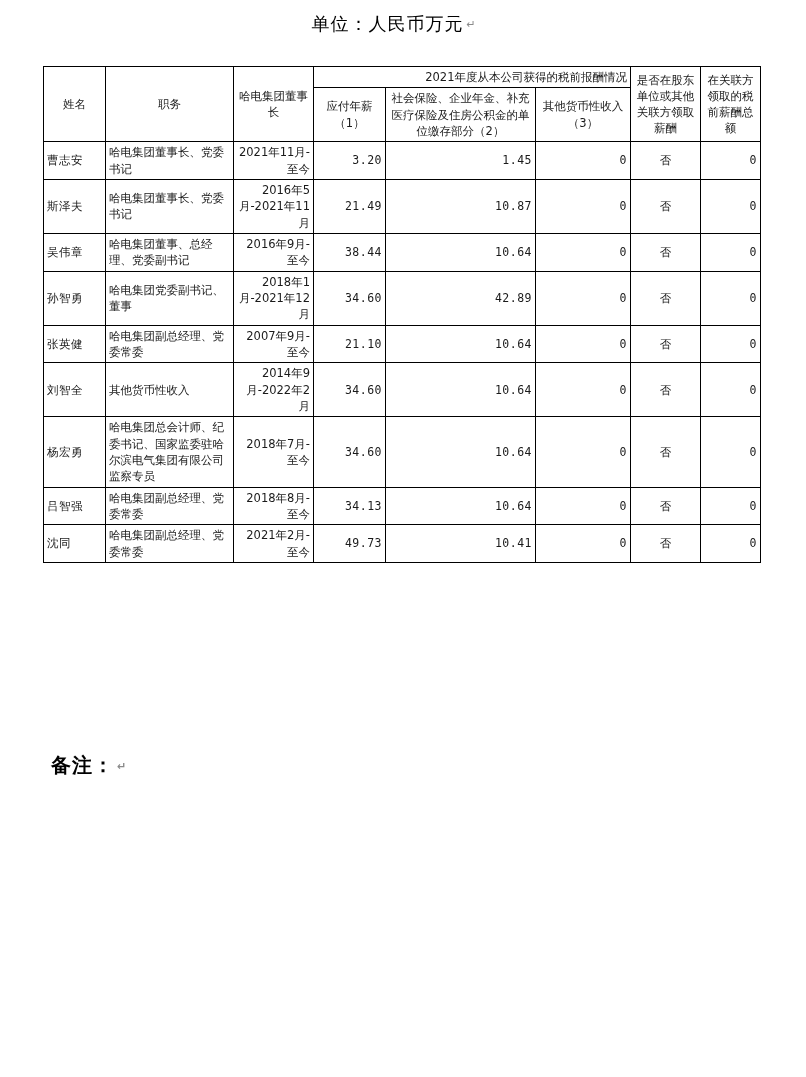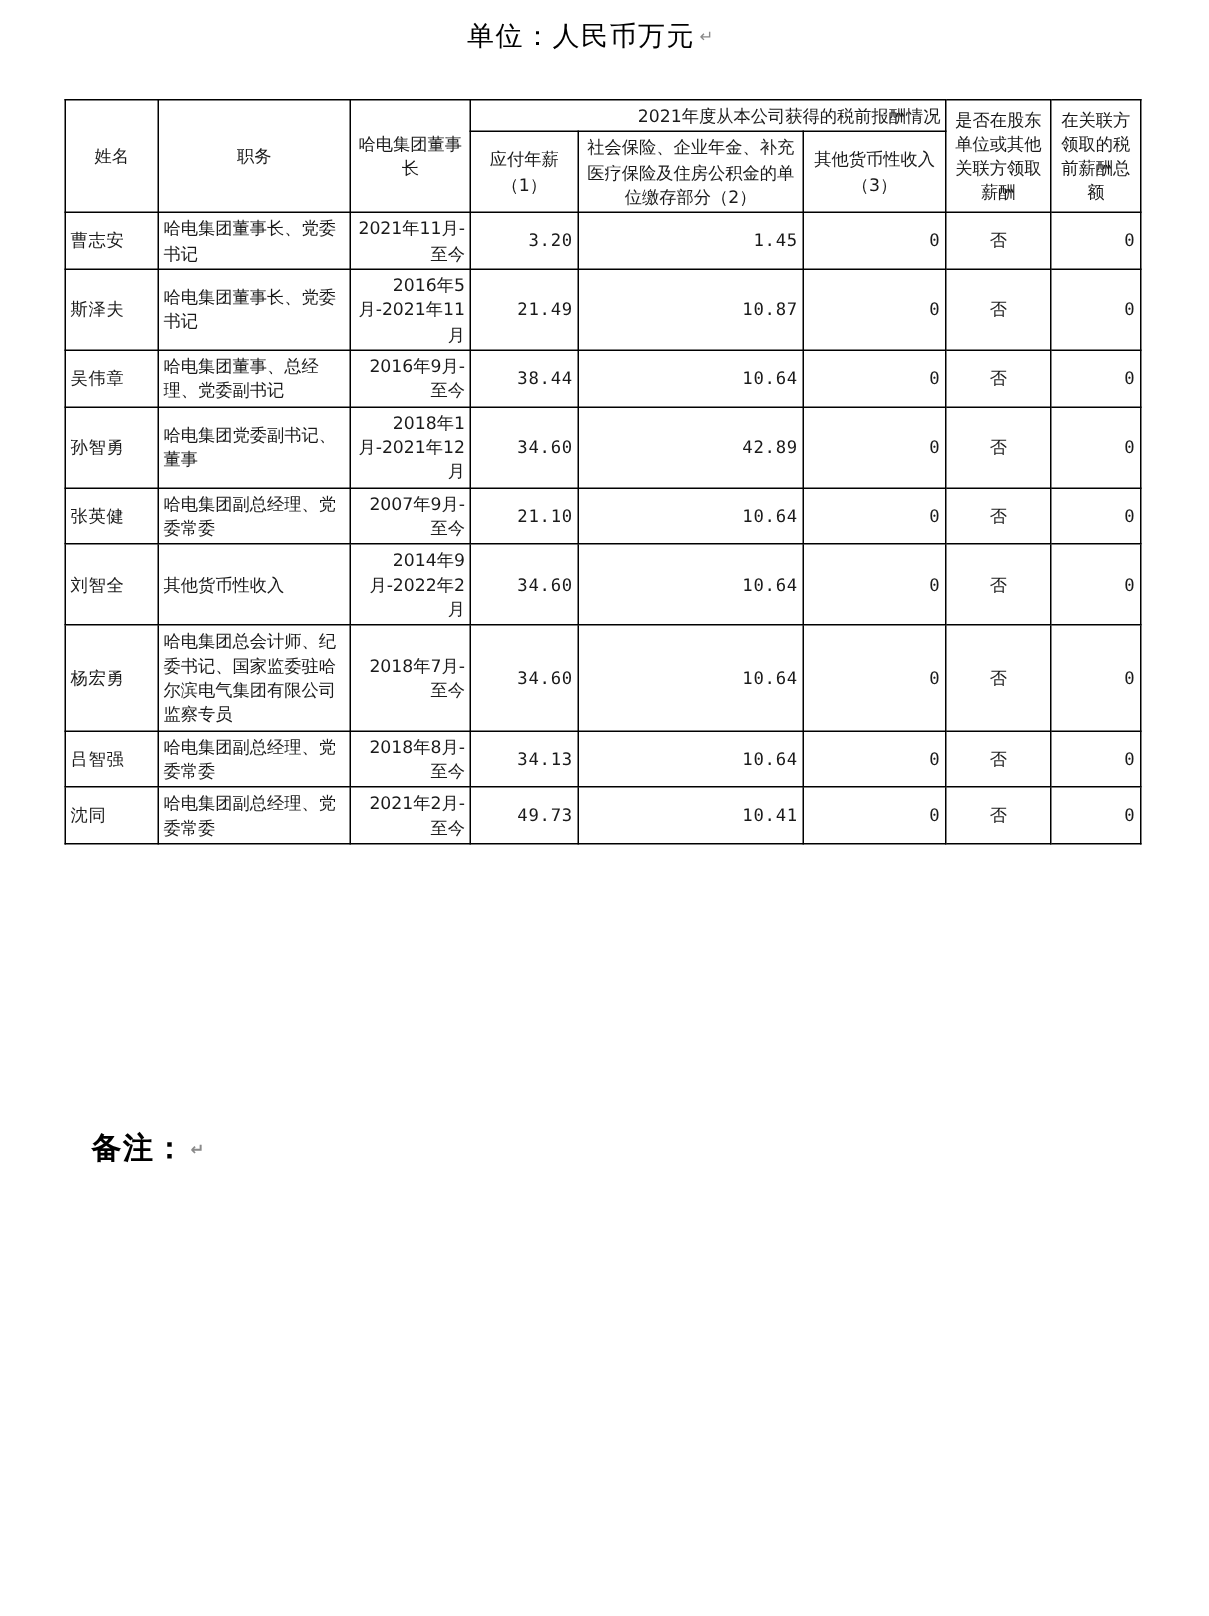--- a/index.html
+++ b/index.html
@@ -130,21 +130,21 @@
     position: absolute;
     left: 43px;
     top: 752px;
     width: 720px;
   }
   .notes-title {
     font-family: "DejaVu Sans", "Liberation Sans", sans-serif;
     font-weight: bold;
     font-size: 20px;
     letter-spacing: 1px;
-    margin: 0 0 14px 18px;
+    margin: 0 0 14px 8px;
   }
   .notes-body {
     font-family: "DejaVu Serif", "Liberation Serif", serif;
     font-size: 19px;
     line-height: 1.78;
     text-indent: 38px;
     margin: 0;
     letter-spacing: 0.2px;
   }
 </style>

